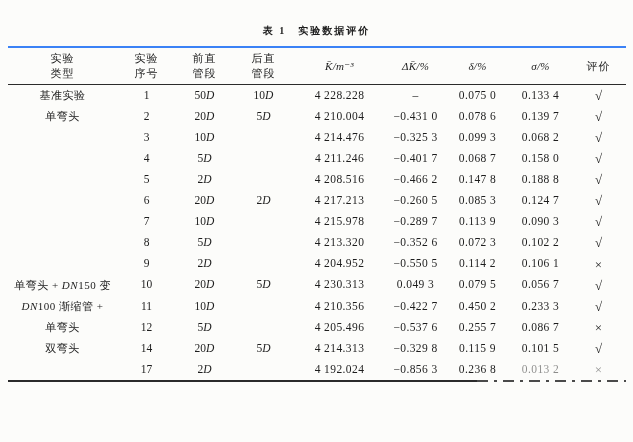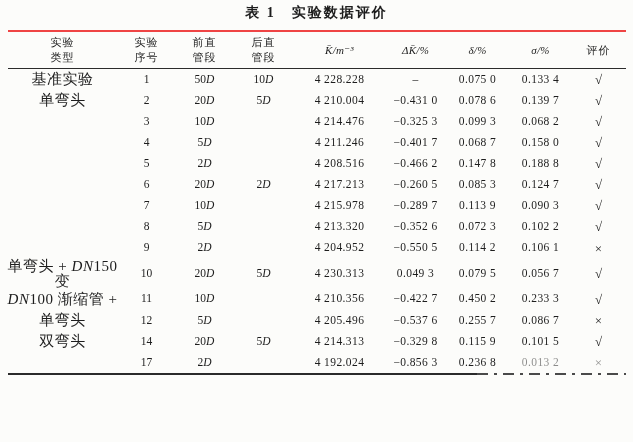--- a/index.html
+++ b/index.html
@@ -7,31 +7,31 @@
     width: 633px;
     height: 442px;
     background: #fcfcfa;
     color: #1d1d1d;
     font-family: "Liberation Serif", "DejaVu Serif", serif;
     overflow: hidden;
     position: relative;
   }
   .title {
     text-align: center;
-    padding-top: 4px;
-    font-size: 14px;
+    padding-top: 24px;
+    font-size: 10px;
     font-weight: bold;
     letter-spacing: 2px;
   }
   table.tbl {
     width: 618px;
     margin: 8px auto 0 auto;
     border-collapse: collapse;
     table-layout: fixed;
-    border-top: 2px solid #ef4444;
+    border-top: 2px solid #3b82f6;
   }
   thead th {
     font-weight: normal;
     font-size: 11px;
     letter-spacing: 1px;
     white-space: pre-line;
     line-height: 1.4;
     padding: 3px 0 2px 0;
     border-bottom: 1.5px solid #2b2b2b;
     vertical-align: middle;
@@ -39,21 +39,21 @@
   }
   thead th.math { font-style: italic; letter-spacing: 0.3px; }
   tbody td {
     height: 21.1px;
     padding: 0;
     text-align: center;
     vertical-align: middle;
     font-size: 11.5px;
     line-height: 1;
   }
-  td.c-type { font-size: 15px; letter-spacing: 0.5px; margin-top: 24px; }
+  td.c-type { font-size: 11px; letter-spacing: 0.5px; margin-top: 24px; }
   td.c-kbar, td.c-dk, td.c-delta, td.c-sigma { letter-spacing: 0.4px; }
   td i, .c-type i { font-style: italic; }
   td.c-eval { font-size: 13px; }
   tbody tr:last-child td.c-sigma,
   tbody tr:last-child td.c-eval { opacity: 0.5; filter: blur(0.3px); }
   .bottom-rule {
     width: 618px;
     margin: 0 auto;
     display: flex;
     height: 2px;

